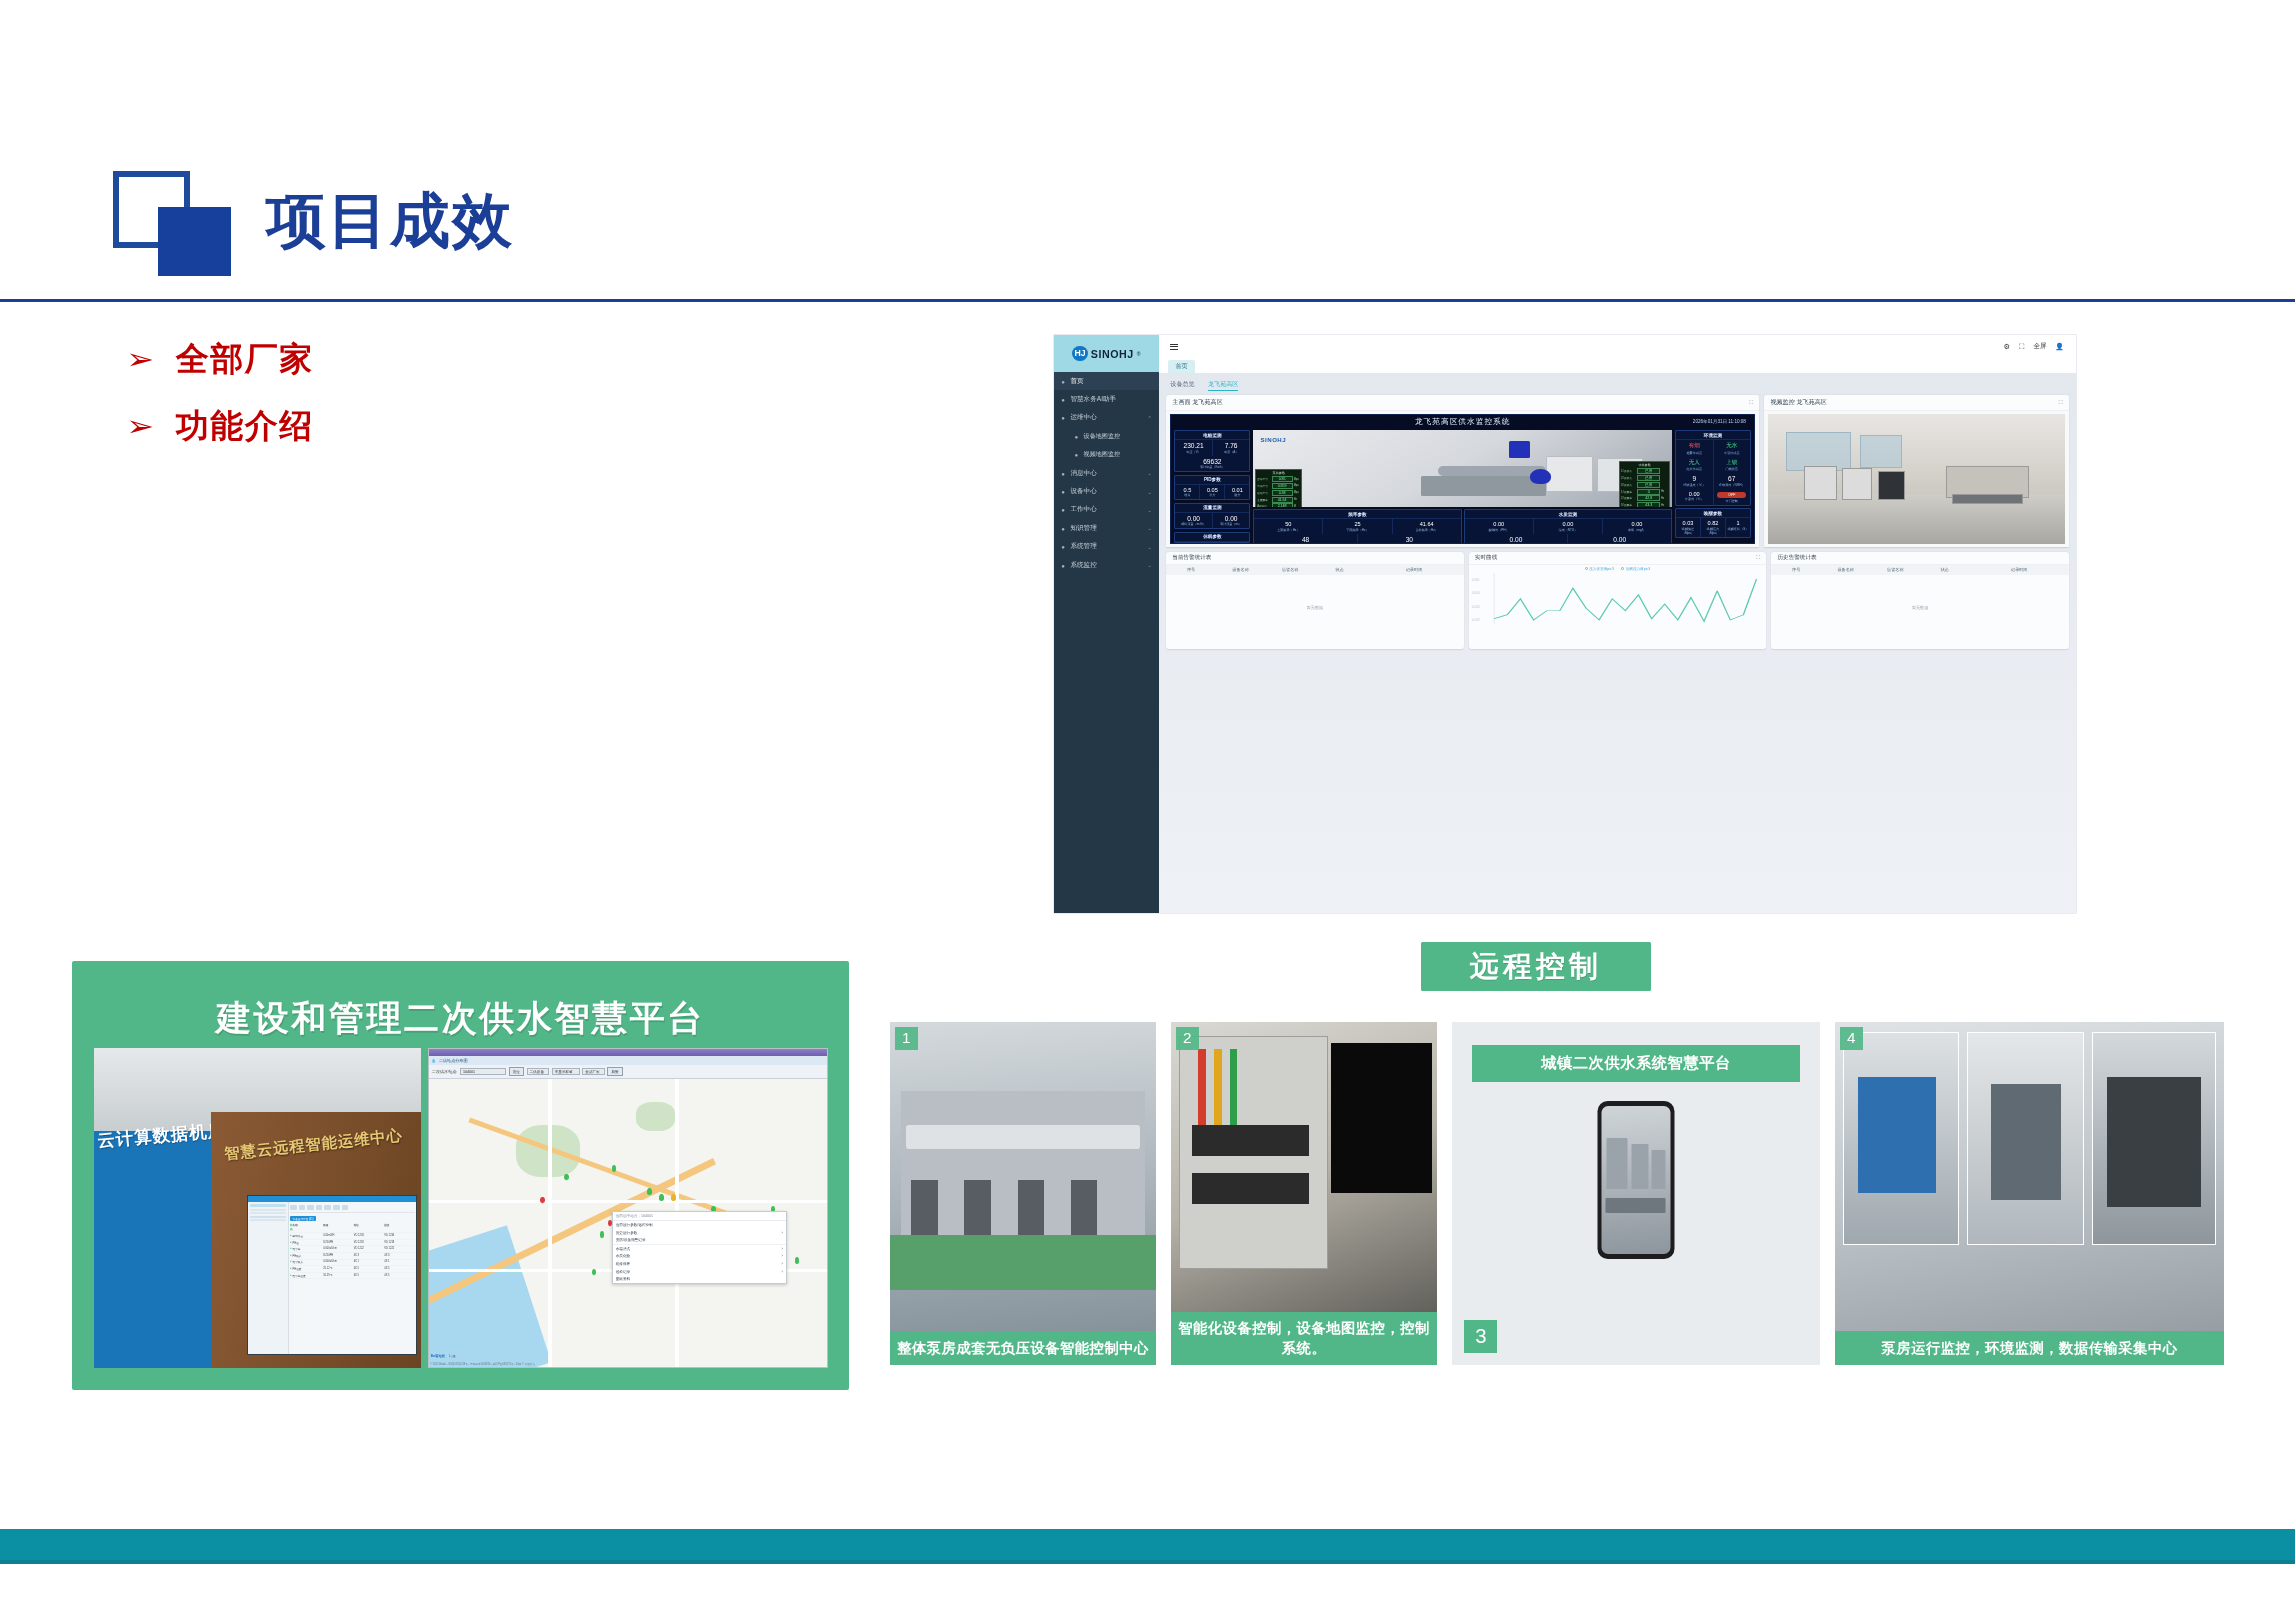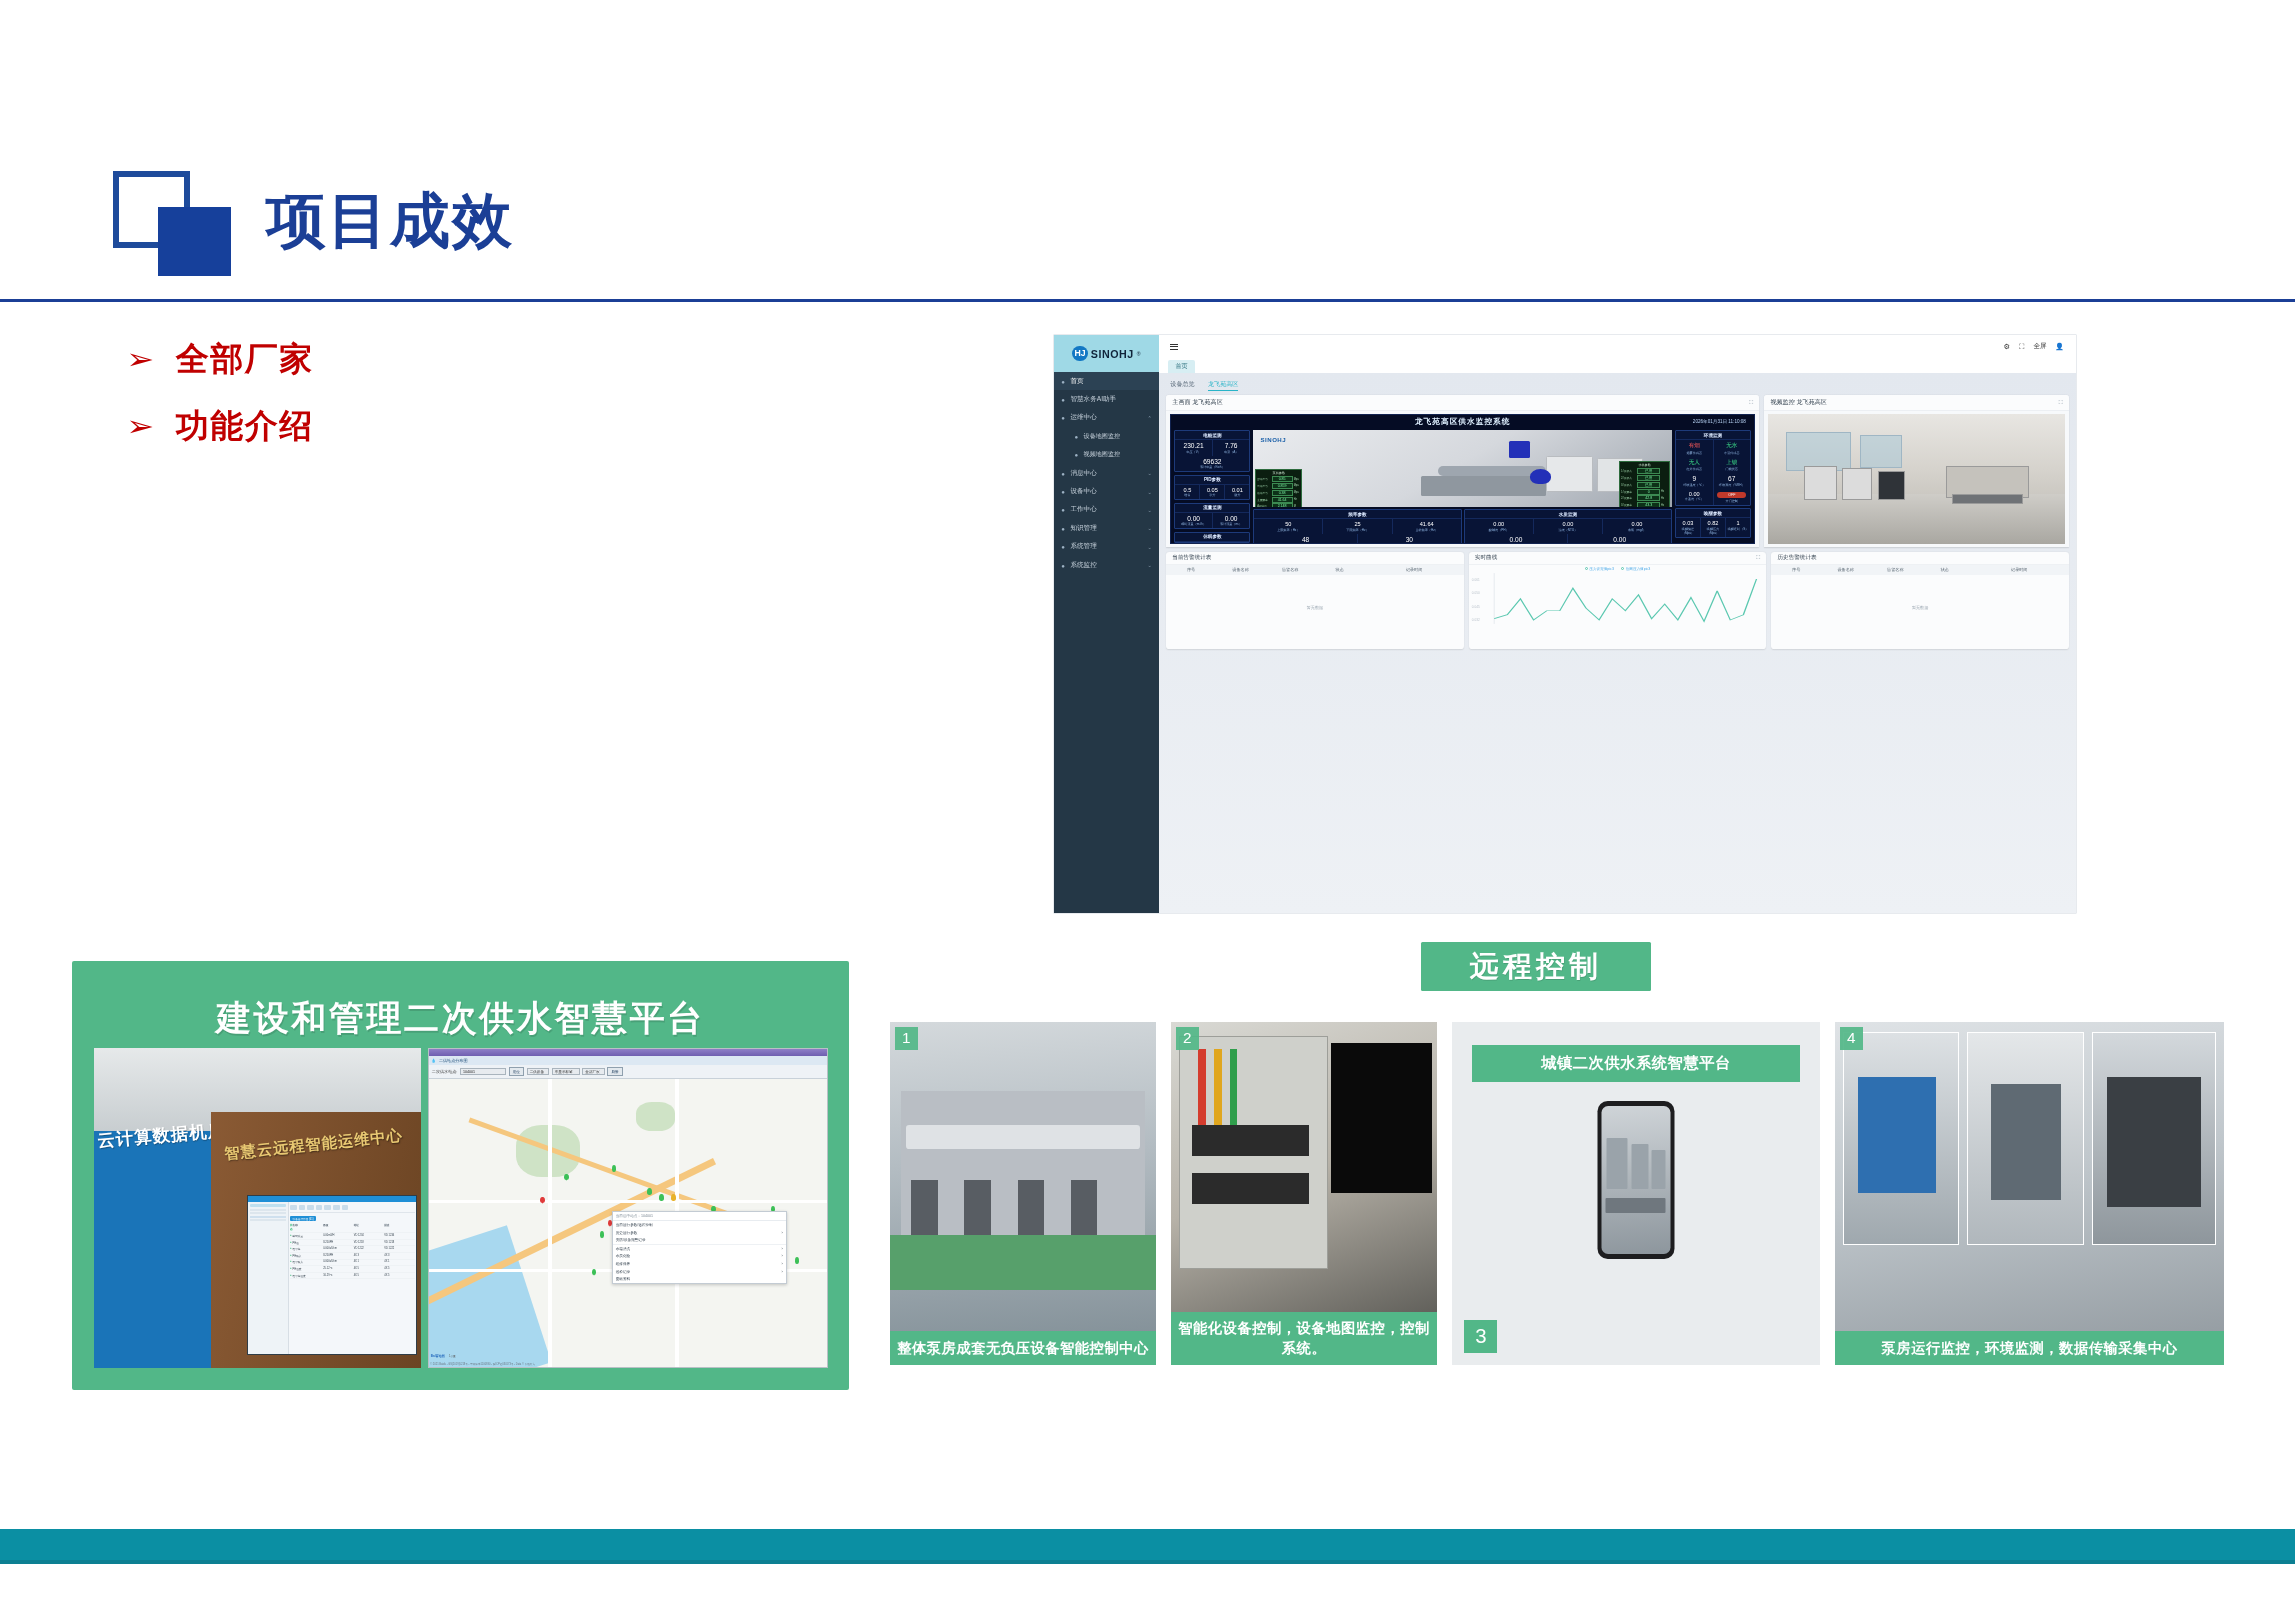--- a/index.html
+++ b/index.html
@@ -63,21 +63,21 @@
   .card-head { height:15.3px; background:#fbfcfd; display:flex; align-items:center;
     justify-content:space-between; padding:0 6.1px; font-size:6.1px; color:#2b3a48;
     border-bottom:0.5px solid #eceff3; }
   .expand-ico { font-size:5.6px; color:#8a98a6; }
   #card-scada { flex:0 0 593px; }
   #card-video { flex:1; }
 
   
   #scada { margin:3.1px 4.1px; height:130px; background:#050c24; position:relative;
     border:0.5px solid #122350; overflow:hidden; color:#cfe2ff; }
-  #scada-title { text-align:center; font-size:7.7px; color:#dff0ff; font-weight:bold;
+  #scada-title { text-align:center; font-size:7.7px; color:#dff0ff; font-weight:normal;
     letter-spacing:1px; padding-top:2.6px; }
   #scada-date { position:absolute; right:8.2px; top:4.1px; font-size:4.6px; color:#b9d4f5; }
   .sc-col { position:absolute; top:15.3px; width:76px; }
   #sc-left { left:3.1px; }
   #sc-right { right:3.1px; }
   .sc-box { border:0.5px solid #1d3a7a; background:#081436; margin-bottom:2.6px; border-radius:1px; }
   .sc-box-t { text-align:center; font-size:4.6px; padding:1.5px 0; color:#dce9ff;
     border-bottom:0.5px solid #14295c; font-weight:bold; }
   .sc-vals { display:flex; }
   .sc-v { flex:1; text-align:center; padding:2px 0.5px; border-right:0.5px solid #14295c; }

